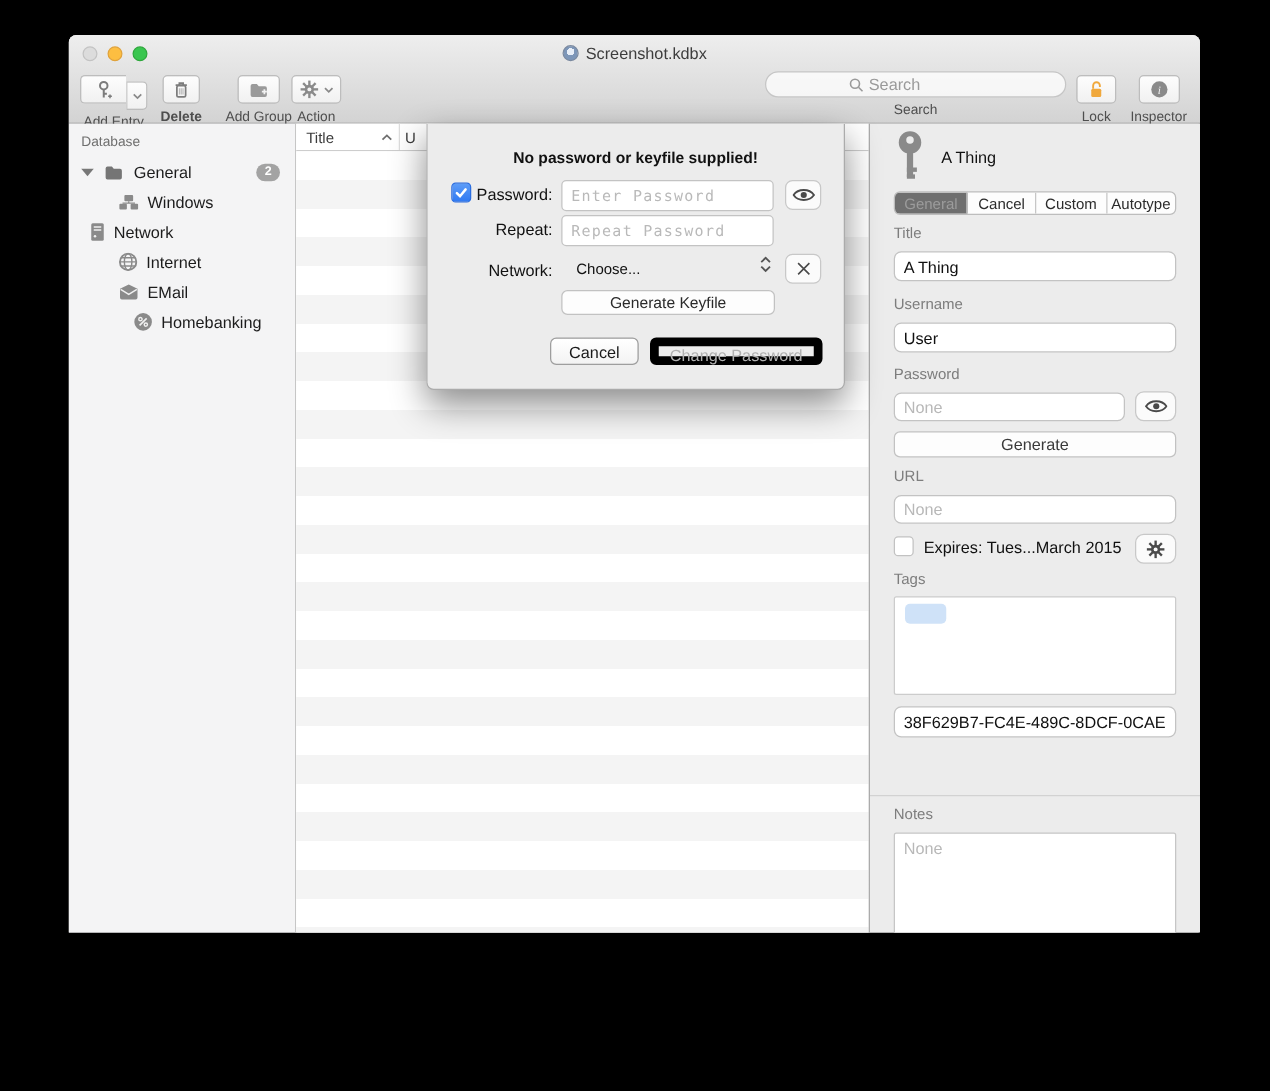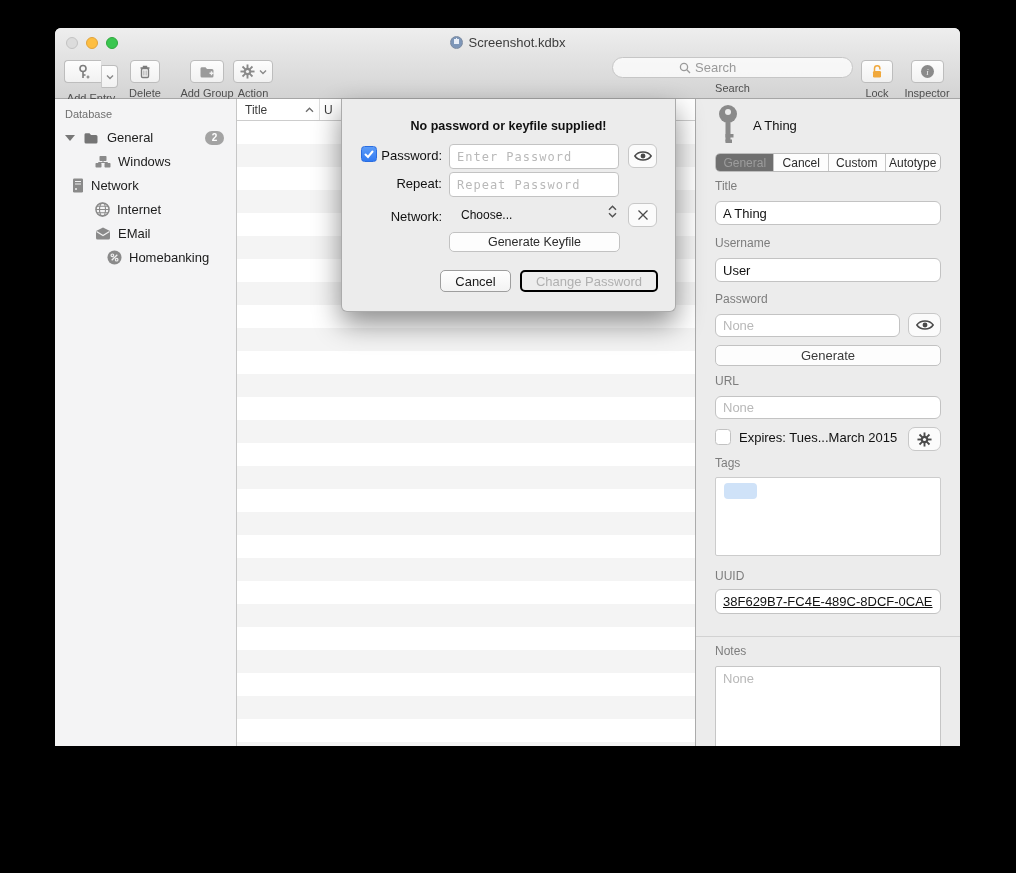--- a/index.html
+++ b/index.html
@@ -68,21 +68,21 @@
     background:#fff; font-family:"DejaVu Sans Mono", monospace; font-size:12px; padding:0 7px; color:#333; outline:none; }
   .sh-field::placeholder { color:#b9b9b9; letter-spacing:1px; }
   .sq-btn { position:absolute; left:286px; width:29px; height:24px; background:#fbfbfb; border:1px solid #c8c8c8;
     border-radius:6px; display:flex; align-items:center; justify-content:center; color:#4a4a4a; }
   #kf-value { position:absolute; left:119px; top:109px; font-size:12px; color:#111; }
   #kf-stepper { position:absolute; left:266px; top:106px; display:flex; flex-direction:column; gap:1px; color:#555; }
   #gen-keyfile { position:absolute; left:107px; top:133px; width:171px; height:20px; background:#fdfdfd;
     border:1px solid #c2c2c2; border-radius:5px; font-size:12.5px; color:#2b2b2b; }
   .dlg-btn { position:absolute; top:171px; height:22px; border-radius:5px; font-size:13px; }
   #btn-cancel { left:98px; width:71px; background:linear-gradient(#ffffff,#f3f3f3); border:1px solid #9e9e9e; color:#1a1a1a; }
-  #btn-change { left:178px; width:138px; background:#ededed; border:2px solid #000000; color:#b0b0b0; }
+  #btn-change { left:178px; width:138px; background:#ededed; border:7px solid #000000; color:#b0b0b0; }
   .cbx { position:absolute; width:16px; height:16px; border-radius:3.5px; }
   .cbx.checked { background:linear-gradient(#5c9cf8,#317af2); border:1px solid #2a6de0; display:flex; align-items:center; justify-content:center; }
   .cbx.empty { background:#fff; border:1px solid #c2c2c2; }
 
   
   .insp-label { position:absolute; left:19px; font-size:12px; color:#7d7d7d; }
   .insp-field { position:absolute; left:19px; width:226px; height:24px; border:1px solid #c3c3c3; border-radius:6px;
     background:#fff; font-size:13px; padding:0 7px; color:#111; outline:none; font-family:"Liberation Sans", sans-serif; }
   .insp-field::placeholder { color:#b8b8b8; }
   #entry-head { position:absolute; left:19px; top:5px; display:flex; align-items:center; gap:12px; }
@@ -136,21 +136,21 @@
             <span class="icon">
               <svg width="8" height="6" viewBox="0 0 8 6">
                   <path d="M1 1.5 L4 4.5 L7 1.5" fill="none" stroke="#8a8a8a" stroke-width="1.4"></path>
                 </svg>
             </span>
           </button>
         </span>
         <div class="lbl">Add Entry</div>
       </div>
 
-      <div class="tbwrap" style="left:62px; width:56px;">
+      <div class="tbwrap" style="left:62px; width:56px;font-weight:bold;">
         <button class="tbbtn" style="width:30px;">
           <span class="icon">
             <svg width="14" height="15" viewBox="0 0 14 15">
                 <path d="M2.5 4h9M5.5 4V2.5h3V4" fill="none" stroke="#7c7c7c" stroke-width="1.4"></path>
                 <rect x="3.5" y="4.5" width="7" height="9" rx="1.2" fill="none" stroke="#7c7c7c" stroke-width="1.4"></rect>
                 <path d="M5.6 6.5v5M7 6.5v5M8.4 6.5v5" stroke="#bdbdbd" stroke-width="1"></path>
               </svg>
           </span>
         </button>
         <div class="lbl">Delete</div>
@@ -390,21 +390,21 @@
               </svg>
           </span>
         </button>
 
         <div class="insp-label" style="top:357px;">Tags</div>
         <div id="tags-box">
           <span id="tag-token" style="position:absolute;"></span>
         </div>
 
         <div class="insp-label" style="top:470px;">UUID</div>
-        <input class="insp-field" id="uuid-field" style="top: 490px; height: 25px; text-decoration: underline;" type="text" value="38F629B7-FC4E-489C-8DCF-0CAE">
+        <input class="insp-field" id="uuid-field" style="top: 466px; height: 25px;" type="text" value="38F629B7-FC4E-489C-8DCF-0CAE">
 
         <div class="hdiv" style="top:537px;"></div>
 
         <div class="insp-label" style="top:545px;">Notes</div>
         <textarea id="notes-area" placeholder="None" style=""></textarea>
 
         <div class="hdiv" style="top:663px; background:#cfcfcf;"></div>
         <div id="insp-footer"></div>
       </div>
     </div>

